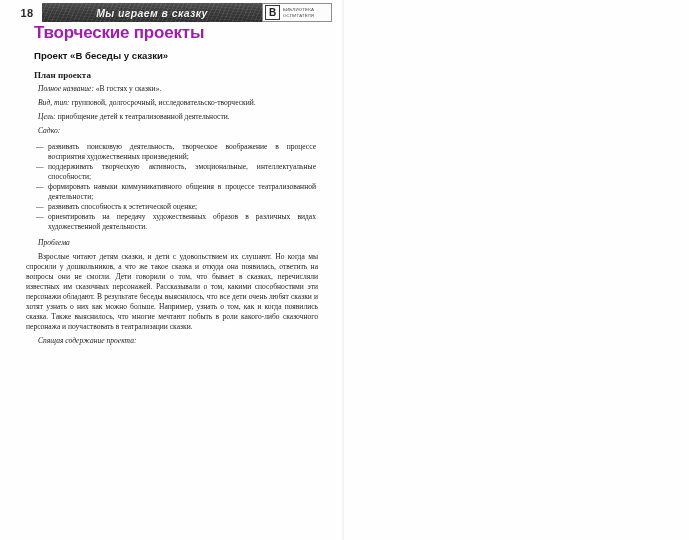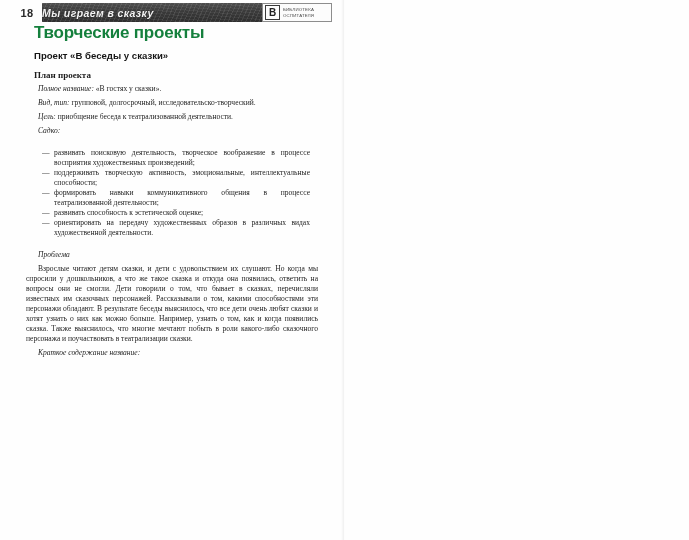--- a/index.html
+++ b/index.html
@@ -65,21 +65,21 @@
 
   .banner {
     flex: 1;
     position: relative;
     background:
       repeating-linear-gradient(115deg, rgba(255,255,255,0.09) 0 1px, rgba(0,0,0,0) 1px 4px),
       repeating-linear-gradient(  5deg, rgba(255,255,255,0.05) 0 1px, rgba(0,0,0,0) 1px 3px),
       linear-gradient(to bottom, #4e4e4e 0%, #3a3a3a 45%, #2e2e2e 100%);
     display: flex;
     align-items: center;
-    justify-content: flex-start;
+    justify-content: center;
     overflow: hidden;
   }
   .banner-text {
     font-family: "Liberation Sans", sans-serif;
     font-style: italic;
     font-weight: bold;
     font-size: 10.5px;
     color: #f3f3f3;
     letter-spacing: 0.4px;
     white-space: nowrap;
@@ -128,21 +128,21 @@
     text-align: justify;
   }
   .col-left  { left: 22px;  top: 28px; }
 
   h1.proj-title {
     font-family: "Liberation Sans", sans-serif;
     font-size: 17px;
     font-weight: bold;
     letter-spacing: -0.2px;
     margin: 0 0 13px 12px;
-    color: #15803d;
+    color: #a21caf;
   }
   h2.sub-title {
     font-family: "Liberation Sans", sans-serif;
     font-size: 9.6px;
     font-weight: bold;
     margin: 0 0 9px 12px;
     color: #151515;
   }
   h3.plan-title {
     font-size: 9px;
@@ -151,21 +151,21 @@
   }
 
   p.para {
     margin: 4px;
     text-indent: 12px;
   }
   .it { font-style: italic; }
 
   ul.dashlist {
     list-style: none;
-    margin: 12px;
+    margin: 6px;
     padding: 0;
   }
   ul.dashlist > li {
     position: relative;
     padding-left: 20px;
     margin: 0;
     text-align: justify;
   }
   ul.dashlist > li::before {
     content: "—";
@@ -201,36 +201,36 @@
       <h2 class="sub-title">Проект «В беседы у сказки»</h2>
       <h3 class="plan-title">План проекта</h3>
 
       <p class="para">
         <span class="it">Полное название:</span><span> «В гостях у сказки».</span>
       </p>
       <p class="para">
         <span class="it">Вид, тип:</span><span> групповой, долгосрочный, исследовательско-творческий.</span>
       </p>
       <p class="para">
-        <span class="it">Цель:</span><span> приобщение беседа к театрализованной деятельности.</span>
+        <span class="it">Цель:</span><span> приобщение детей к театрализованной деятельности.</span>
       </p>
 
       <p class="para it">Садко:</p>
       <ul class="dashlist">
         <li>развивать поисковую деятельность, творческое воображение в процессе восприятия художественных произведений;</li>
         <li>поддерживать творческую активность, эмоциональные, интеллектуальные способности;</li>
         <li>формировать навыки коммуникативного общения в процессе театрализованной деятельности;</li>
         <li>развивать способность к эстетической оценке;</li>
         <li>ориентировать на передачу художественных образов в различных видах художественной деятельности.</li>
       </ul>
 
       <p class="para it">Проблема</p>
       <p class="para">Взрослые читают детям сказки, и дети с удовольствием их слушают. Но когда мы спросили у дошкольников, а что же такое сказка и откуда она появилась, ответить на вопросы они не смогли. Дети говорили о том, что бывает в сказках, перечисляли известных им сказочных персонажей. Рассказывали о том, какими способностями эти персонажи обладают. В результате беседы выяснилось, что все дети очень любят сказки и хотят узнать о них как можно больше. Например, узнать о том, как и когда появились сказка. Также выяснилось, что многие мечтают побыть в роли какого-либо сказочного персонажа и поучаствовать в театрализации сказки.</p>
 
-      <p class="para it">Краткое содержание название:</p>
+      <p class="para it">Спящая содержание проекта:</p>
 
     </div>
   </div>
 
   <div class="page page-right">
 
     
 
     
   </div>

